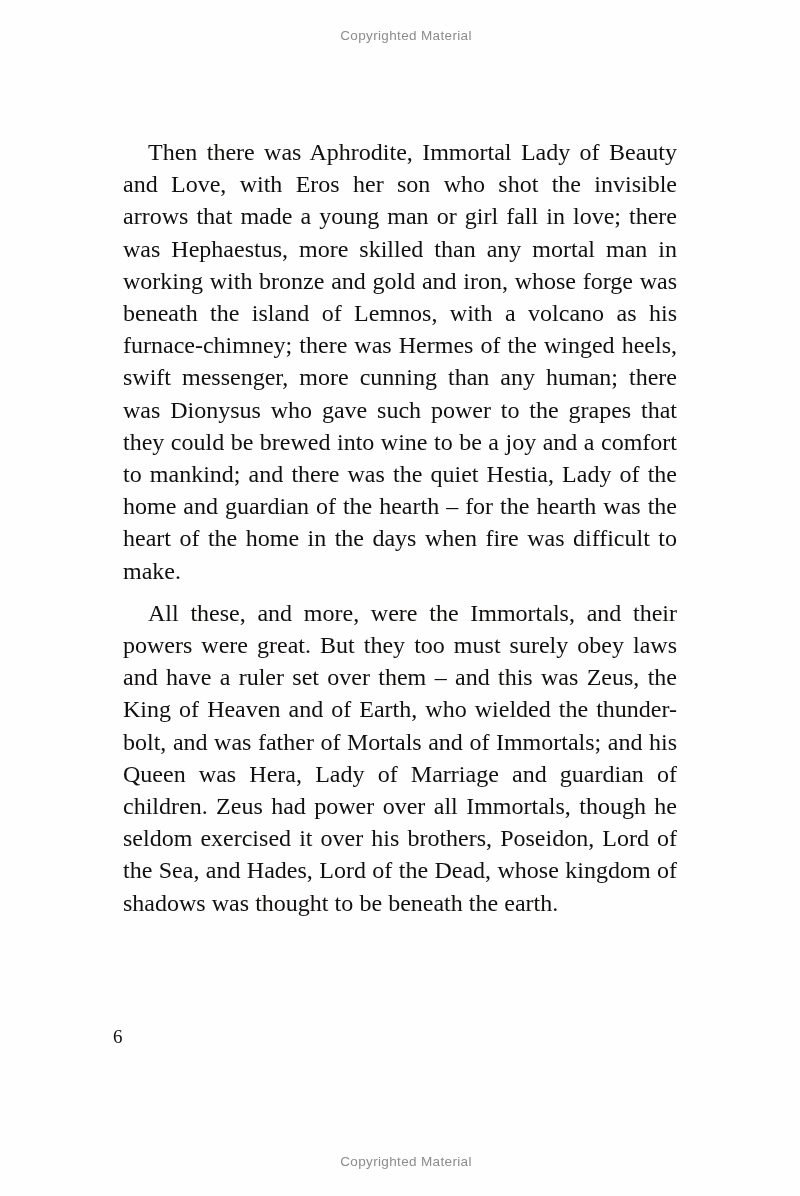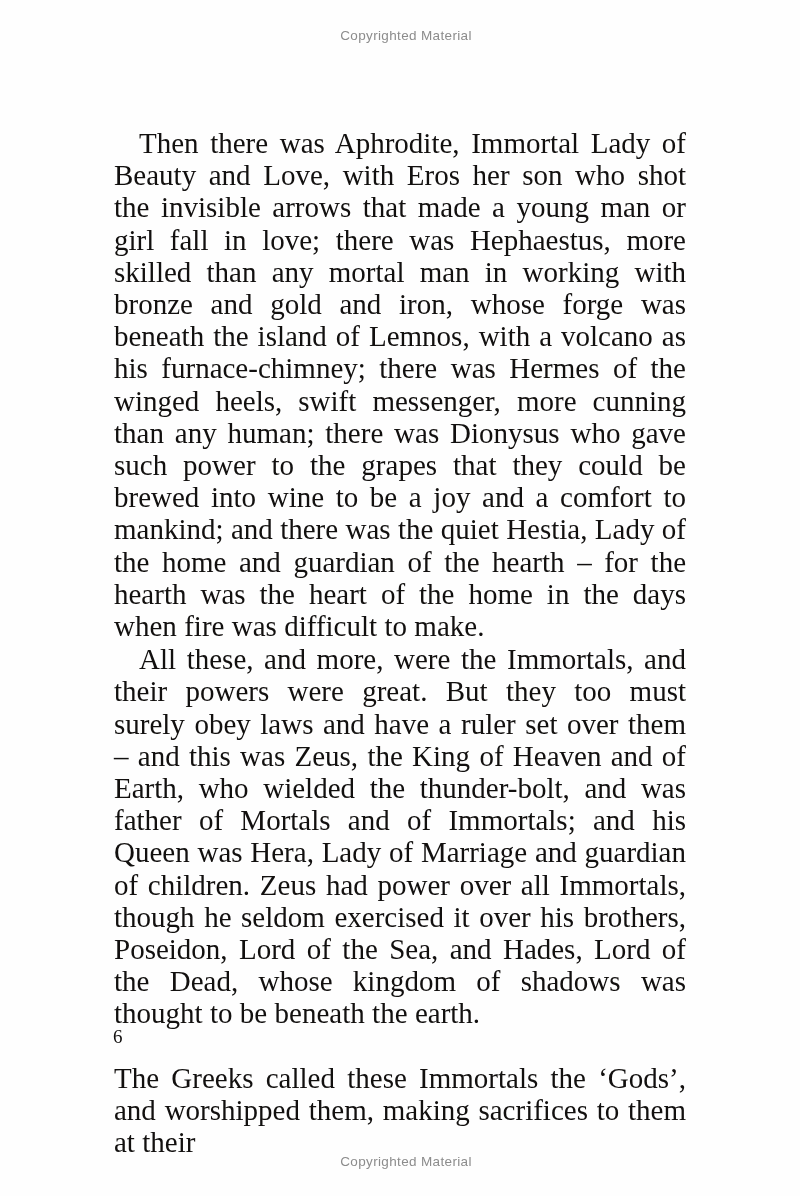--- a/index.html
+++ b/index.html
@@ -39,23 +39,23 @@
 
   
   .textblock {
     position: absolute;
     left: 113px;
     top: 126px;
     width: 574px;
   }
 
   p.body-par {
-    margin: 1px;
+    margin: 10px;
     padding: 0;
-    font-size: 29px;
+    font-size: 24px;
     line-height: 32.2px;
     color: #12100f;
     text-align: justify;
     text-justify: inter-word;
     font-kerning: normal;
     -webkit-hyphens: none;
     hyphens: none;
     word-spacing: 0.1px;
   }
   p.indent      { text-indent: 25px; }
@@ -79,21 +79,20 @@
 <div class="page">
 
   <div class="watermark watermark-top">Copyrighted Material</div>
 
   <div class="textblock">
 
     <p class="body-par indent">Then there was Aphrodite, Immortal Lady of Beauty and Love, with Eros her son who shot the invisible arrows that made a young man or girl fall in love; there was Hephaestus, more skilled than any mortal man in working with bronze and gold and iron, whose forge was beneath the island of Lemnos, with a volcano as his furnace-chimney; there was Hermes of the winged heels, swift messenger, more cunning than any human; there was Dionysus who gave such power to the grapes that they could be brewed into wine to be a joy and a comfort to mankind; and there was the quiet Hestia, Lady of the home and guardian of the hearth – for the hearth was the heart of the home in the days when fire was difficult to make.</p>
 
     <p class="body-par indent">All these, and more, were the Immortals, and their powers were great. But they too must surely obey laws and have a ruler set over them – and this was Zeus, the King of Heaven and of Earth, who wielded the thunder-bolt, and was father of Mortals and of Immortals; and his Queen was Hera, Lady of Marriage and guardian of children. Zeus had power over all Immortals, though he seldom exercised it over his brothers, Poseidon, Lord of the Sea, and Hades, Lord of the Dead, whose kingdom of shadows was thought to be beneath the earth.</p>
 
-    <p class="body-par no-indent gap-before">The Greeks called these Immortals the ‘Gods’, and worshipped them, making sacrifices to them at their</p>
 
   </div>
 
   <div class="folio">6</div>
 
   <div class="watermark watermark-bottom">Copyrighted Material</div>
 
 </div>
 
 </body></html>

